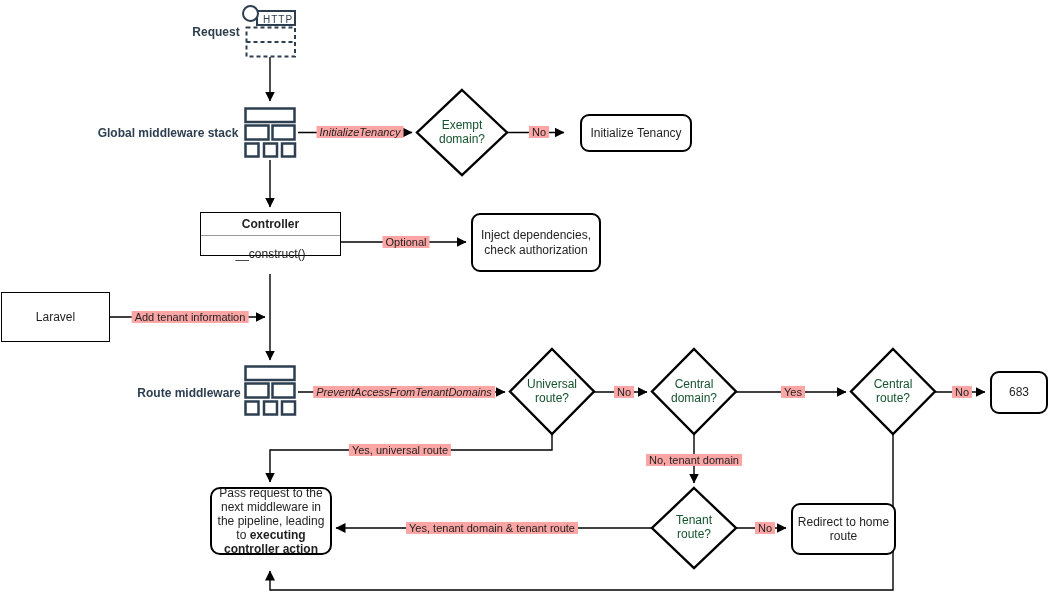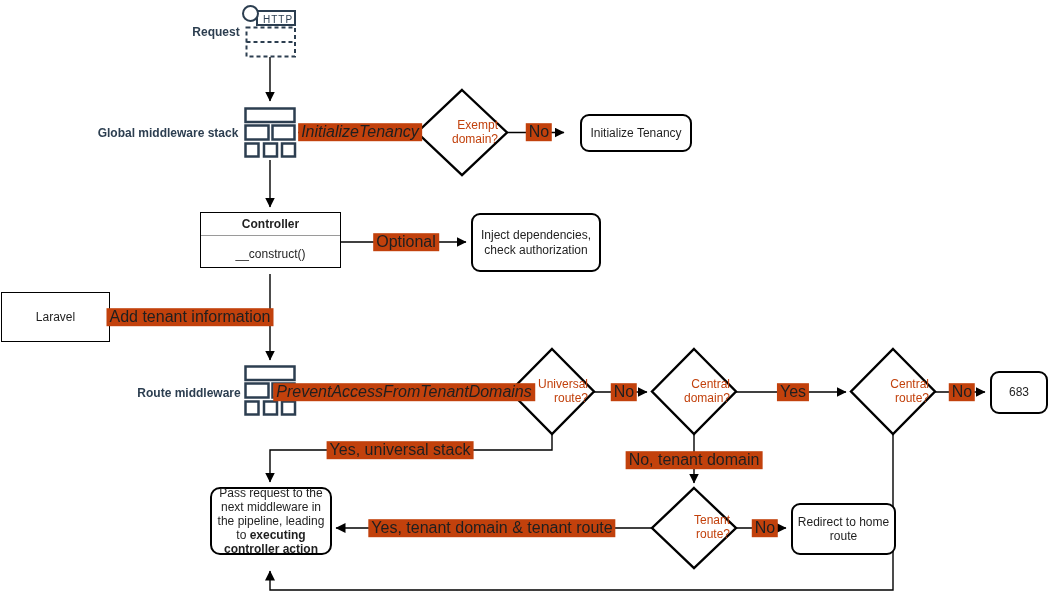--- a/index.html
+++ b/index.html
@@ -3,31 +3,31 @@
 <meta charset="utf-8">
 <style>
   html,body{margin:0;padding:0;background:#ffffff;}
   .stage{
     position:relative;width:1052px;height:600px;background:#ffffff;
     font-family:"Liberation Sans","DejaVu Sans",sans-serif;overflow:hidden;
   }
   .stage svg{position:absolute;left:0;top:0;}
   .edge-lbl{
     position:absolute;transform:translate(-50%,-50%);
-    font-size:16px;color:#1f1f1f;background:#c2410c;
+    font-size:11px;color:#1f1f1f;background:#fca5a5;
     padding:0 3px;white-space:nowrap;line-height:1.1;
   }
   .edge-lbl.it{font-style:italic;}
   .side-lbl{
     position:absolute;transform:translate(-50%,-50%);
     font-size:12px;font-weight:bold;color:#2c3e50;white-space:nowrap;
   }
   .dia-txt{
     position:absolute;transform:translate(-50%,-50%);
-    width:72px;text-align:right;font-size:12px;color:#c2410c;line-height:1.15;
+    width:72px;text-align:center;font-size:12px;color:#14532d;line-height:1.15;
   }
   .rbox{
     position:absolute;box-sizing:border-box;background:#ffffff;
     border:2.5px solid #000000;border-radius:9px;
     display:flex;align-items:center;justify-content:center;
     text-align:center;font-size:12px;color:#1f1f1f;line-height:1.2;
   }
   .plainbox{
     position:absolute;box-sizing:border-box;background:#ffffff;
     border:1.4px solid #000000;
@@ -130,39 +130,39 @@
 
   <div class="rbox" style="left:580px;top:114px;width:112px;height:38px;">Initialize Tenancy</div>
   <div class="rbox" style="left:471px;top:213px;width:130px;height:59px;">Inject dependencies, check authorization</div>
   <div class="rbox" style="left:990px;top:371px;width:58px;height:43px;">683</div>
   <div class="rbox" style="left:791px;top:503px;width:105px;height:52px;">Redirect to home route</div>
 
   <div class="pass-box" style="left:210px;top:487px;width:122px;height:68px;">
     <div><span>Pass request to the next middleware in the pipeline, leading to </span><b>executing controller action</b></div>
   </div>
 
-  <div class="umlbox" style="left:200px;top:212px;width:141px;height:56px;">
+  <div class="umlbox" style="left:200px;top:212px;width:141px;height:44px;">
     <div class="ttl">Controller</div>
     <div class="bdy">__construct()</div>
   </div>
 
   <div class="plainbox" style="left:1px;top:292px;width:109px;height:50px;">Laravel</div>
 
   <div class="dia-txt" style="left:462px;top:133px;">Exempt domain?</div>
   <div class="dia-txt" style="left:552px;top:392px;">Universal route?</div>
   <div class="dia-txt" style="left:694px;top:392px;">Central domain?</div>
   <div class="dia-txt" style="left:893px;top:392px;">Central route?</div>
   <div class="dia-txt" style="left:694px;top:528px;">Tenant route?</div>
 
   <div class="edge-lbl it" style="left:360px;top:132px;">InitializeTenancy</div>
   <div class="edge-lbl" style="left:539px;top:132px;">No</div>
   <div class="edge-lbl" style="left:406px;top:242px;">Optional</div>
   <div class="edge-lbl" style="left:190px;top:317px;">Add tenant information</div>
   <div class="edge-lbl it" style="left:404px;top:392px;">PreventAccessFromTenantDomains</div>
   <div class="edge-lbl" style="left:624px;top:392px;">No</div>
   <div class="edge-lbl" style="left:793px;top:392px;">Yes</div>
   <div class="edge-lbl" style="left:962px;top:392px;">No</div>
-  <div class="edge-lbl" style="left:400px;top:450px;">Yes, universal stack</div>
+  <div class="edge-lbl" style="left:400px;top:450px;">Yes, universal route</div>
   <div class="edge-lbl" style="left:694px;top:460px;">No, tenant domain</div>
   <div class="edge-lbl" style="left:492px;top:528px;">Yes, tenant domain &amp; tenant route</div>
   <div class="edge-lbl" style="left:765px;top:528px;">No</div>
 
 </div>
 
 </body></html>

